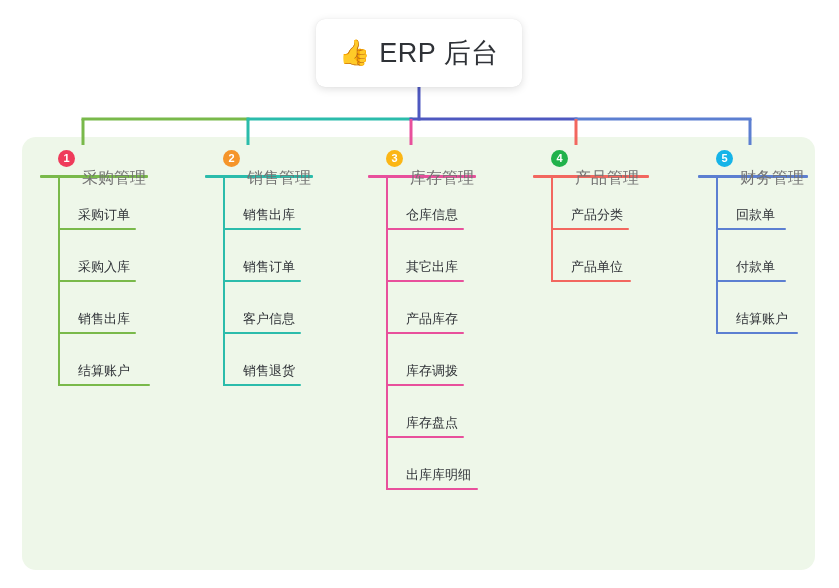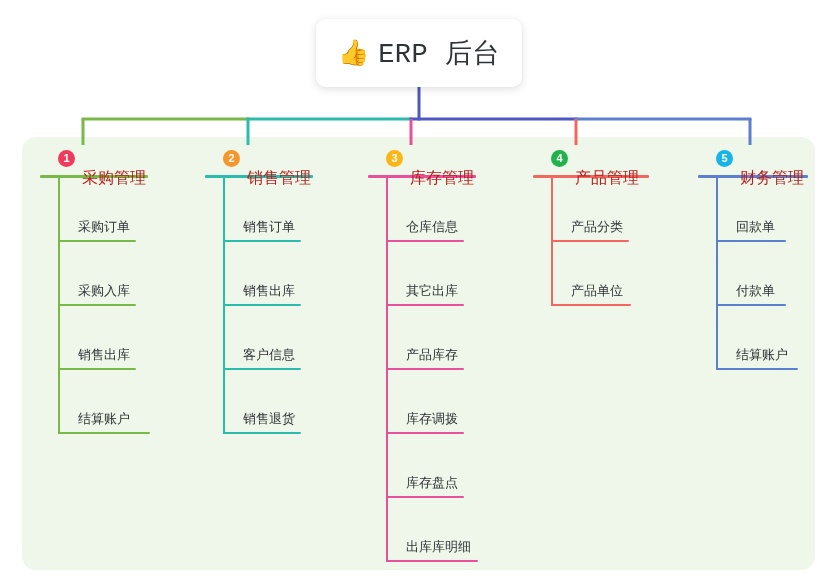--- a/index.html
+++ b/index.html
@@ -33,21 +33,20 @@
     font-size: 25px;
     line-height: 1;
     display: inline-block;
     transform: translateY(-1px);
   }
   #root-card .root-text {
     font-size: 27px;
     color: #2f3237;
     letter-spacing: 0.5px;
     white-space: nowrap;
-    font-family: Liberation Mono, monospace;
   }
 
   
   #panel {
     position: absolute;
     left: 22px; top: 137px;
     width: 793px; height: 433px;
     background: #eef7e9;
     border-radius: 14px;
   }
@@ -78,33 +77,33 @@
     border-radius: 50%;
     color: #ffffff;
     font-size: 11px;
     line-height: 17px;
     text-align: center;
     font-weight: 700;
     flex: 0 0 auto;
   }
   .col-title {
     font-size: 16px;
-    color: #b91c1c;
+    color: #737373;
     white-space: nowrap;
     margin-top: 40px;
   }
   .head-rule {
     height: 3px;
     border-radius: 1px;
     margin-top: 4px;
   }
 
   .leaf {
     position: relative;
-    height: 64px;
+    height: 52px;
   }
   .leaf-label {
     position: absolute;
     left: 38px;
     bottom: 6px;
     font-size: 13px;
     color: #2f3237;
     white-space: nowrap;
   }
   .leaf-rule {
@@ -176,26 +175,26 @@
         </div>
       </div>
       <div class="column" style="left: 205px;">
         <div class="col-head">
           <span class="badge" style="background: rgb(245, 149, 42);">2</span>
           <span class="col-title">销售管理</span>
         </div>
         <div class="head-rule" style="width: 108px; background: rgb(43, 188, 171);"></div>
         <div class="leaf">
           <div class="leaf-stem" style="background: rgb(43, 188, 171);"></div>
+          <div class="leaf-label">销售出库</div>
+          <div class="leaf-rule" style="width: 78px; background: rgb(43, 188, 171);"></div>
+        </div>
+        <div class="leaf">
+          <div class="leaf-stem" style="background: rgb(43, 188, 171);"></div>
           <div class="leaf-label">销售订单</div>
-          <div class="leaf-rule" style="width: 78px; background: rgb(43, 188, 171);"></div>
-        </div>
-        <div class="leaf">
-          <div class="leaf-stem" style="background: rgb(43, 188, 171);"></div>
-          <div class="leaf-label">销售出库</div>
           <div class="leaf-rule" style="width: 78px; background: rgb(43, 188, 171);"></div>
         </div>
         <div class="leaf">
           <div class="leaf-stem" style="background: rgb(43, 188, 171);"></div>
           <div class="leaf-label">客户信息</div>
           <div class="leaf-rule" style="width: 78px; background: rgb(43, 188, 171);"></div>
         </div>
         <div class="leaf">
           <div class="leaf-stem" style="background: rgb(43, 188, 171);"></div>
           <div class="leaf-label">销售退货</div>

